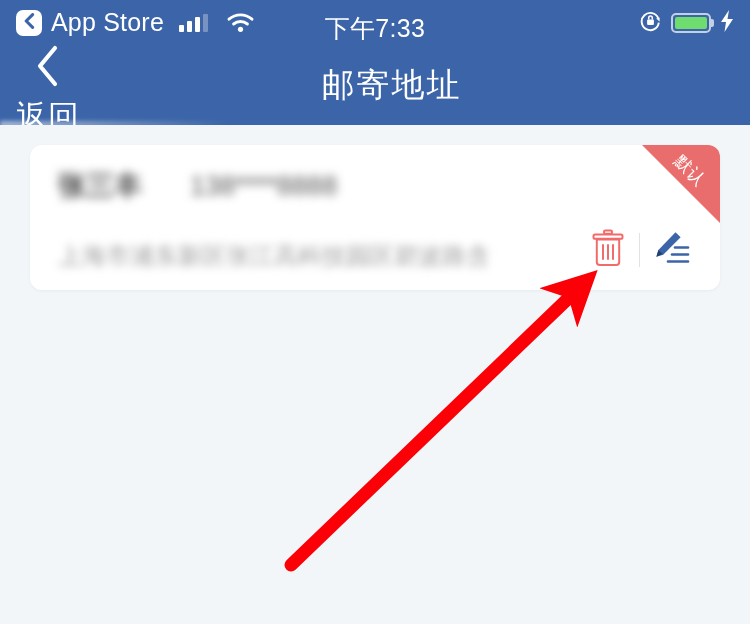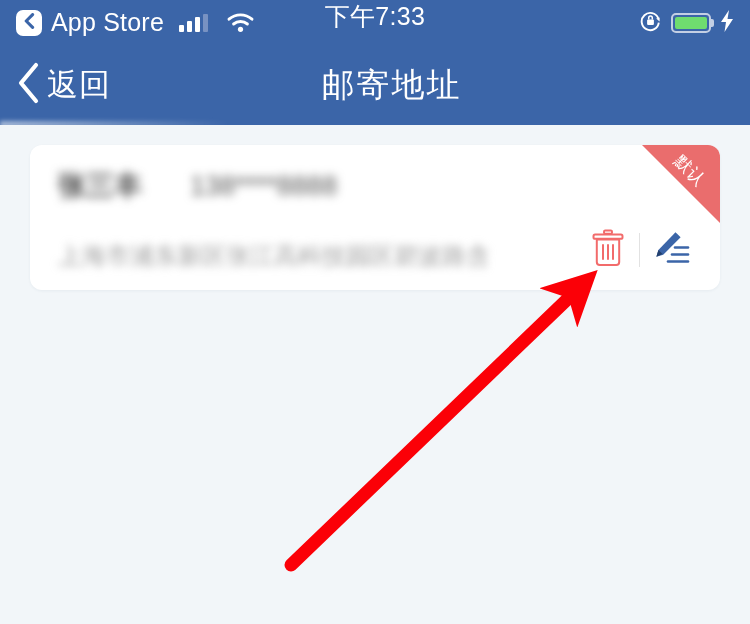--- a/index.html
+++ b/index.html
@@ -72,21 +72,21 @@
   .signal-bars i:nth-child(3) { height: 15px; }
   .signal-bars i:nth-child(4) { height: 18px; background: #7892c2; }
   .wifi-icon { margin-left: 9px; display: flex; align-items: center; }
 
   .status-center {
     position: absolute;
     left: 0; right: 0;
     top: 0;
     height: 45px;
     display: flex;
-    align-items: flex-start;
+    align-items: flex-end;
     justify-content: center;
     pointer-events: none;
   }
   .status-time {
     font-size: 25px;
     color: #ffffff;
     font-weight: 400;
     letter-spacing: .3px;
   }
   .status-right {
@@ -134,20 +134,21 @@
   }
   .nav-back {
     position: absolute;
     left: 16px;
     top: 0;
     height: 80px;
     display: flex;
     align-items: center;
     gap: 5px;
     color: #ffffff;
+    flex-direction: column;
   }
   .nav-back-label {
     font-size: 31px;
     color: #ffffff;
     font-weight: 400;
     letter-spacing: 1px;
   }
   .nav-title {
     position: absolute;
     left: 0; right: 0;

